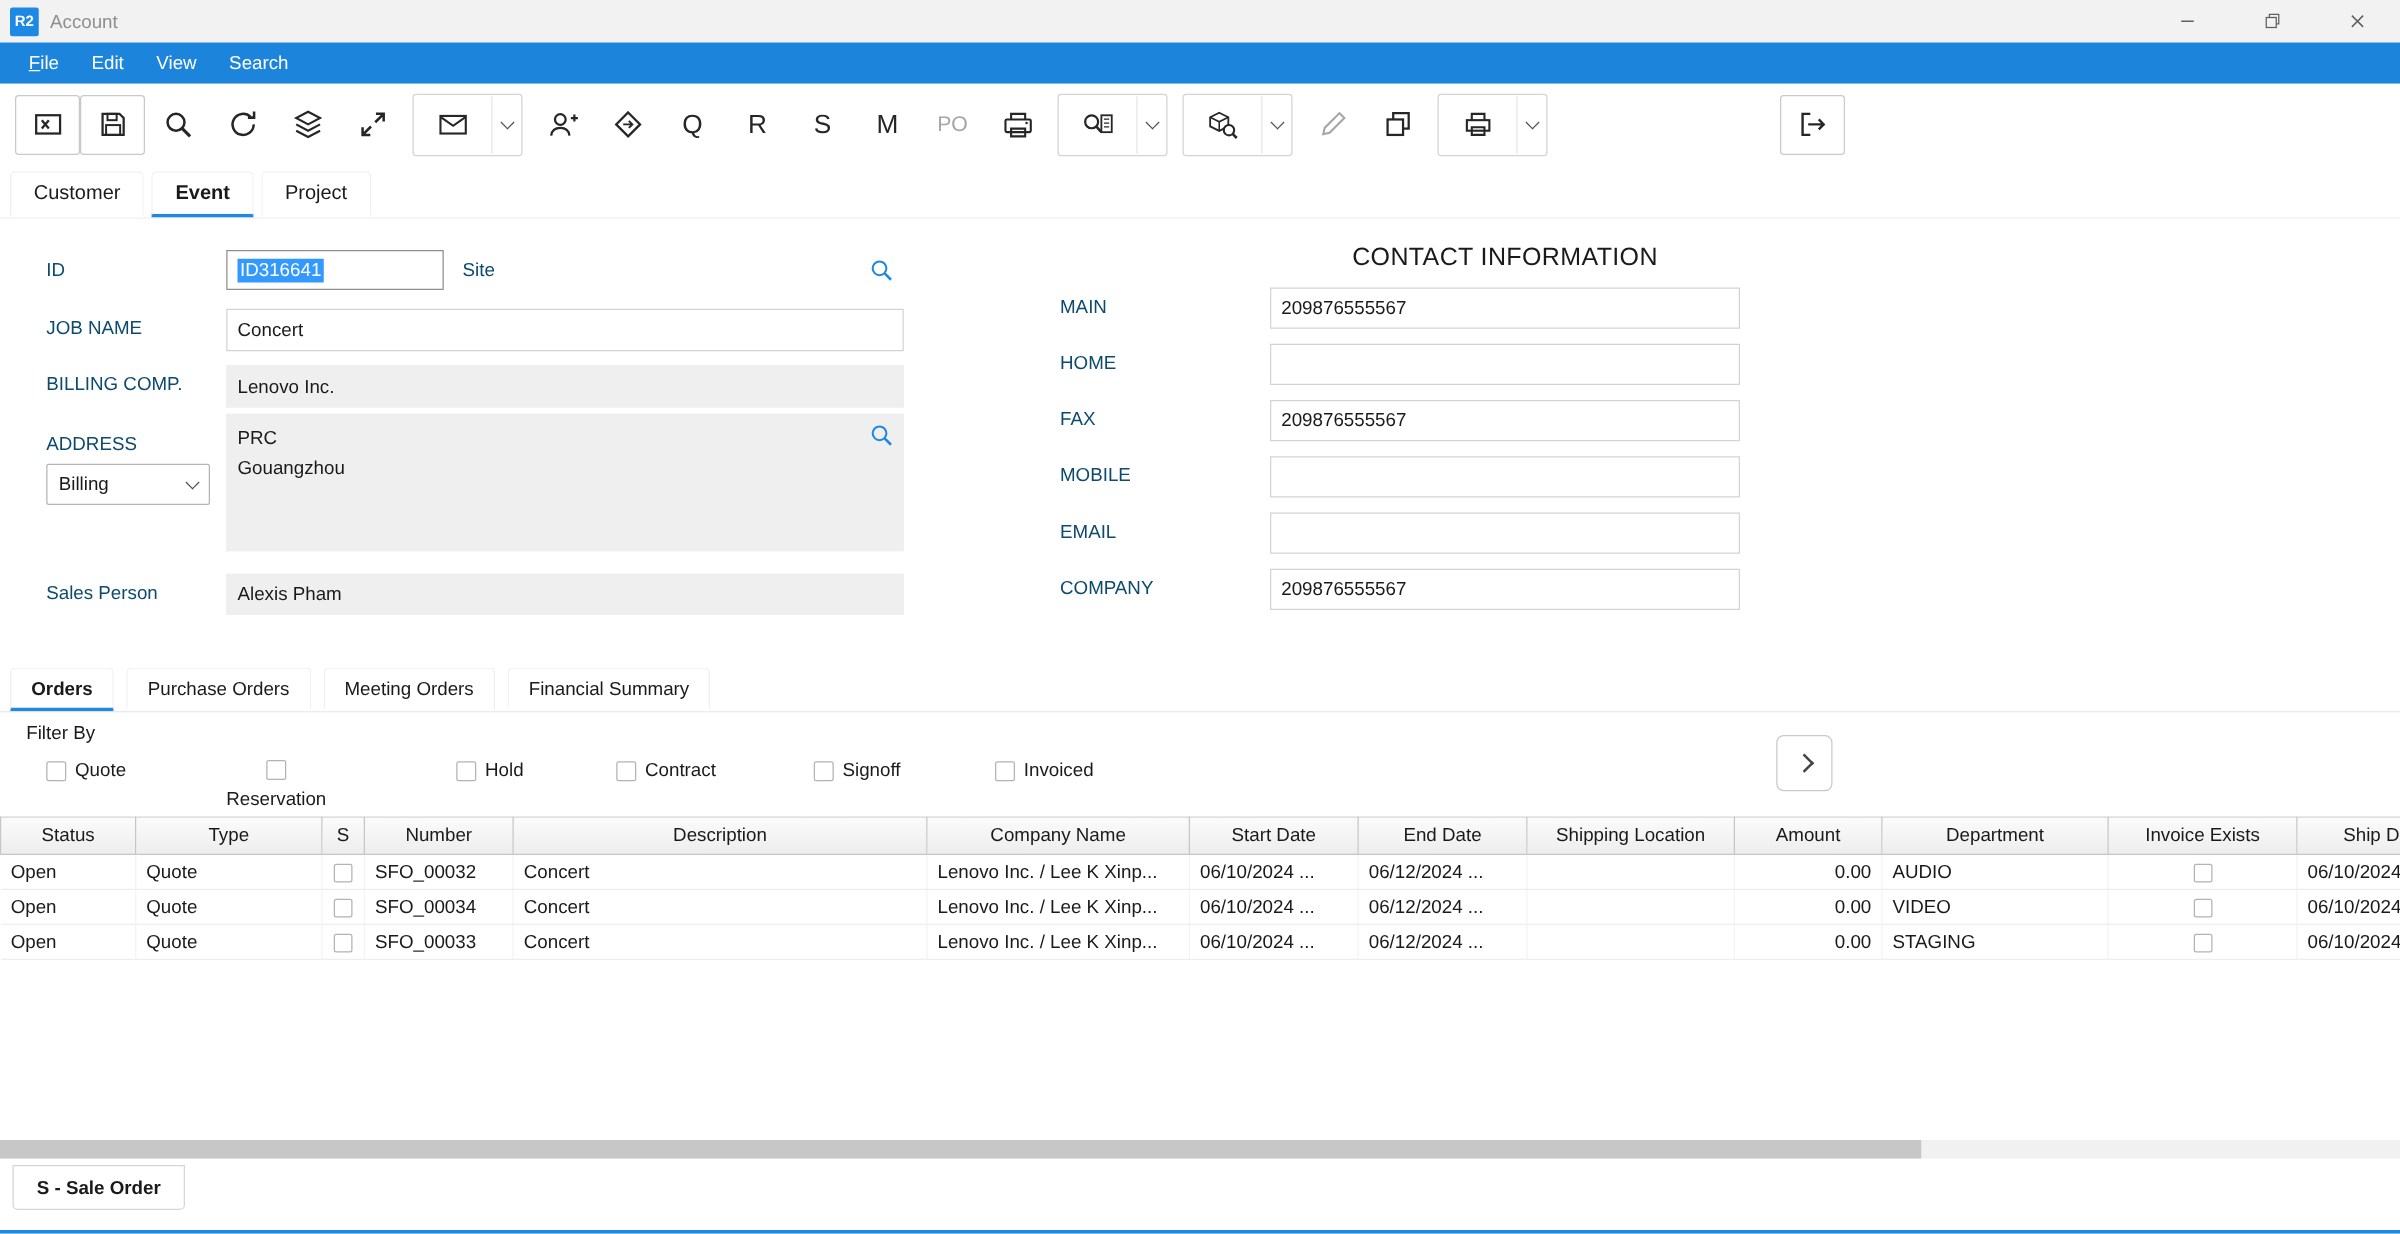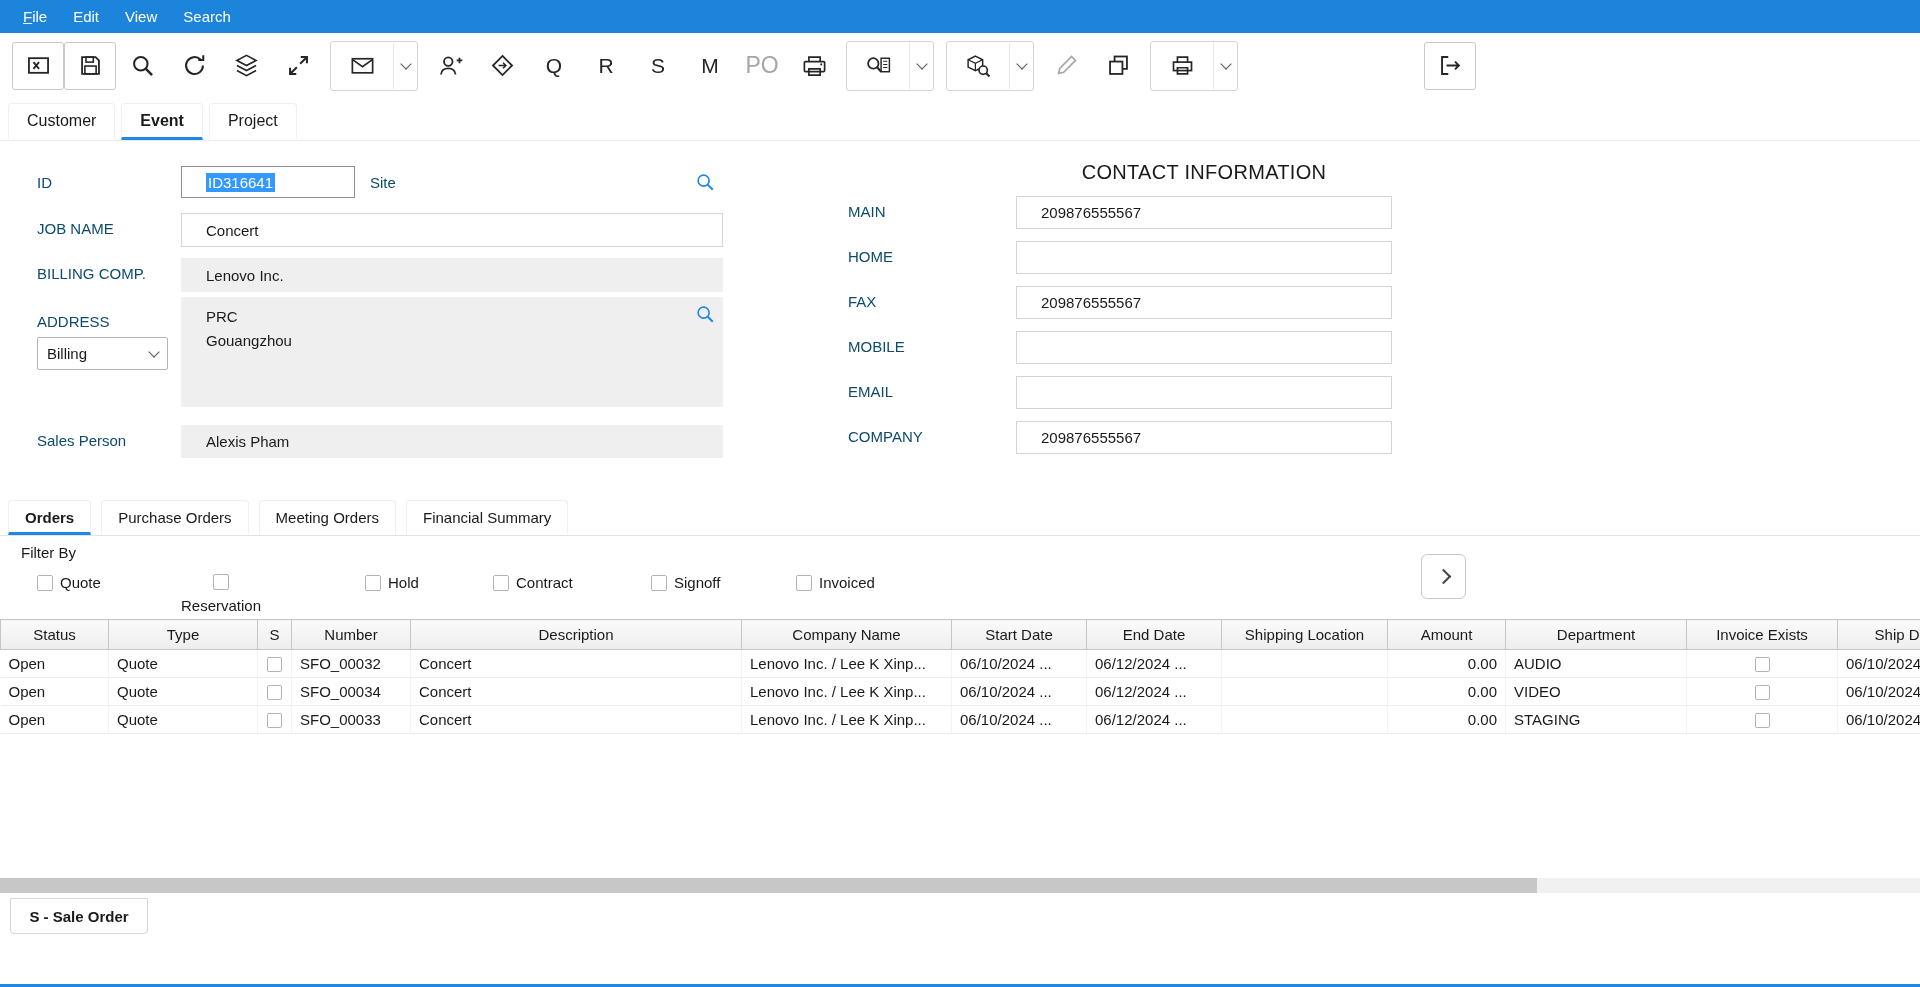--- a/index.html
+++ b/index.html
@@ -21,37 +21,37 @@
   .menubar { flex:none; height:33px; background:var(--menubar_bg,#1e88e5); display:flex; align-items:center; padding-left:10px; }
   .menu-item { color:#fff; padding:0 13px; height:100%; display:flex; align-items:center; }
 
   
   .toolbar { flex:none; height:65px; display:flex; align-items:center; padding-left:12px; background:#fff; }
   .tb-btn { width:52px; height:48px; display:flex; align-items:center; justify-content:center; border:1px solid transparent; border-radius:3px; color:#262626; }
   .tb-btn.boxed { border-color:#c9c9c9; }
   .tb-btn.disabled { color:#a6a6a6; }
   .tb-ic svg { width:27px; height:27px; display:block; }
   .tb-letter { font-size:21px; }
-  .tb-letter.small { font-size:23px; }
+  .tb-letter.small { font-size:17px; }
   .tb-group { display:flex; align-items:center; height:50px; border:1px solid #d4d4d4; border-radius:3px; margin:0 6px; }
   .tb-group .tb-btn { width:62px; height:46px; }
   .tb-caret { width:24px; height:46px; display:flex; align-items:center; justify-content:center; border-left:1px solid #e6e6e6; }
   .tb-spacer { width:180px; height:1px; }
   .chev-down { width:8px; height:8px; border-right:1.6px solid #555; border-bottom:1.6px solid #555; transform:rotate(45deg); display:inline-block; margin-top:-4px; }
   .chev-right { width:11px; height:11px; border-right:2px solid #444; border-bottom:2px solid #444; transform:rotate(-45deg); display:inline-block; }
 
   
   .main-tabs { flex:none; height:43px; display:flex; align-items:flex-end; padding-left:8px; gap:6px; border-bottom:1px solid #ececec; }
   .tab { padding:8px 18px 7px; font-size:16px; border:1px solid #efefef; border-bottom:3px solid transparent; border-radius:4px 4px 0 0; background:#fff; }
   .tab.active { font-weight:bold; border-bottom:3px solid var(--accent,#1e88e5); }
 
   
   .form-area { flex:none; height:352px; position:relative; background:#fff; }
   .flabel { position:absolute; color:#0c4a6e; white-space:nowrap; }
-  .input { position:absolute; display:flex; align-items:center; padding:0 24px; background:#fff; border:1px solid #c9c9c9; white-space:nowrap; overflow:hidden; }
+  .input { position:absolute; display:flex; align-items:center; padding:0 8px; background:#fff; border:1px solid #c9c9c9; white-space:nowrap; overflow:hidden; }
   .input.ro { background:var(--readonly_bg,#efefef); border-color:var(--readonly_bg,#efefef); }
   .input.focused { border-color:#8f8f8f; }
   .sel { background:var(--selection_bg,#3399ff); color:#fff; padding:1px 2px; }
   .multiline { align-items:flex-start; padding-top:7px; line-height:24px; white-space:pre-line; }
   .field-search { position:absolute; color:var(--accent,#1e88e5); width:22px; height:22px; }
   .field-search svg { width:22px; height:22px; display:block; }
   .select { position:absolute; display:flex; align-items:center; justify-content:space-between; padding:0 9px; background:#fff; border:1px solid #b5b5b5; border-radius:2px; }
   .contact-title { position:absolute; left:1016px; top:20px; width:376px; text-align:center; font-size:20px; letter-spacing:0.3px; }
   .c-label { position:absolute; left:848px; }
   .c-input { left:1016px; width:376px; height:33px; }
@@ -82,20 +82,48 @@
 
   
   .footer-row { flex:1; position:relative; background:#fff; }
   .legend-tab { position:absolute; left:10px; top:5px; width:138px; height:36px; border:1px solid #d6d6d6; border-radius:0 0 4px 4px; display:flex; align-items:center; justify-content:center; font-weight:600; background:#fff; }
 </style>
 </head>
 <body>
 
 <div class="window">
 
+  <div class="titlebar">
+    <div class="app-badge">R2</div>
+    <div class="window-title">Account</div>
+    <div class="win-controls" id="win-controls">
+        <button class="win-btn">
+          <span>
+            <svg viewBox="0 0 14 14">
+              <path d="M2 7h10" stroke="#5f5f5f" stroke-width="1.2" fill="none"></path>
+            </svg>
+          </span>
+        </button>
+        <button class="win-btn">
+          <span>
+            <svg viewBox="0 0 14 14">
+              <rect x="2" y="4" width="8" height="8" fill="none" stroke="#5f5f5f" stroke-width="1"></rect>
+              <path d="M4.5 4V1.5H12V9h-2" fill="none" stroke="#5f5f5f" stroke-width="1"></path>
+            </svg>
+          </span>
+        </button>
+        <button class="win-btn">
+          <span>
+            <svg viewBox="0 0 14 14">
+              <path d="M2.5 2.5l9 9M11.5 2.5l-9 9" stroke="#5f5f5f" stroke-width="1.2" fill="none"></path>
+            </svg>
+          </span>
+        </button>
+      </div>
+  </div>
 
   <div class="menubar" id="menubar">
       <div class="menu-item"><u>F</u>ile</div>
       <div class="menu-item">Edit</div>
       <div class="menu-item">View</div>
       <div class="menu-item">Search</div>
     </div>
 
   <div class="toolbar" id="toolbar">
       <button class="tb-btn boxed">

